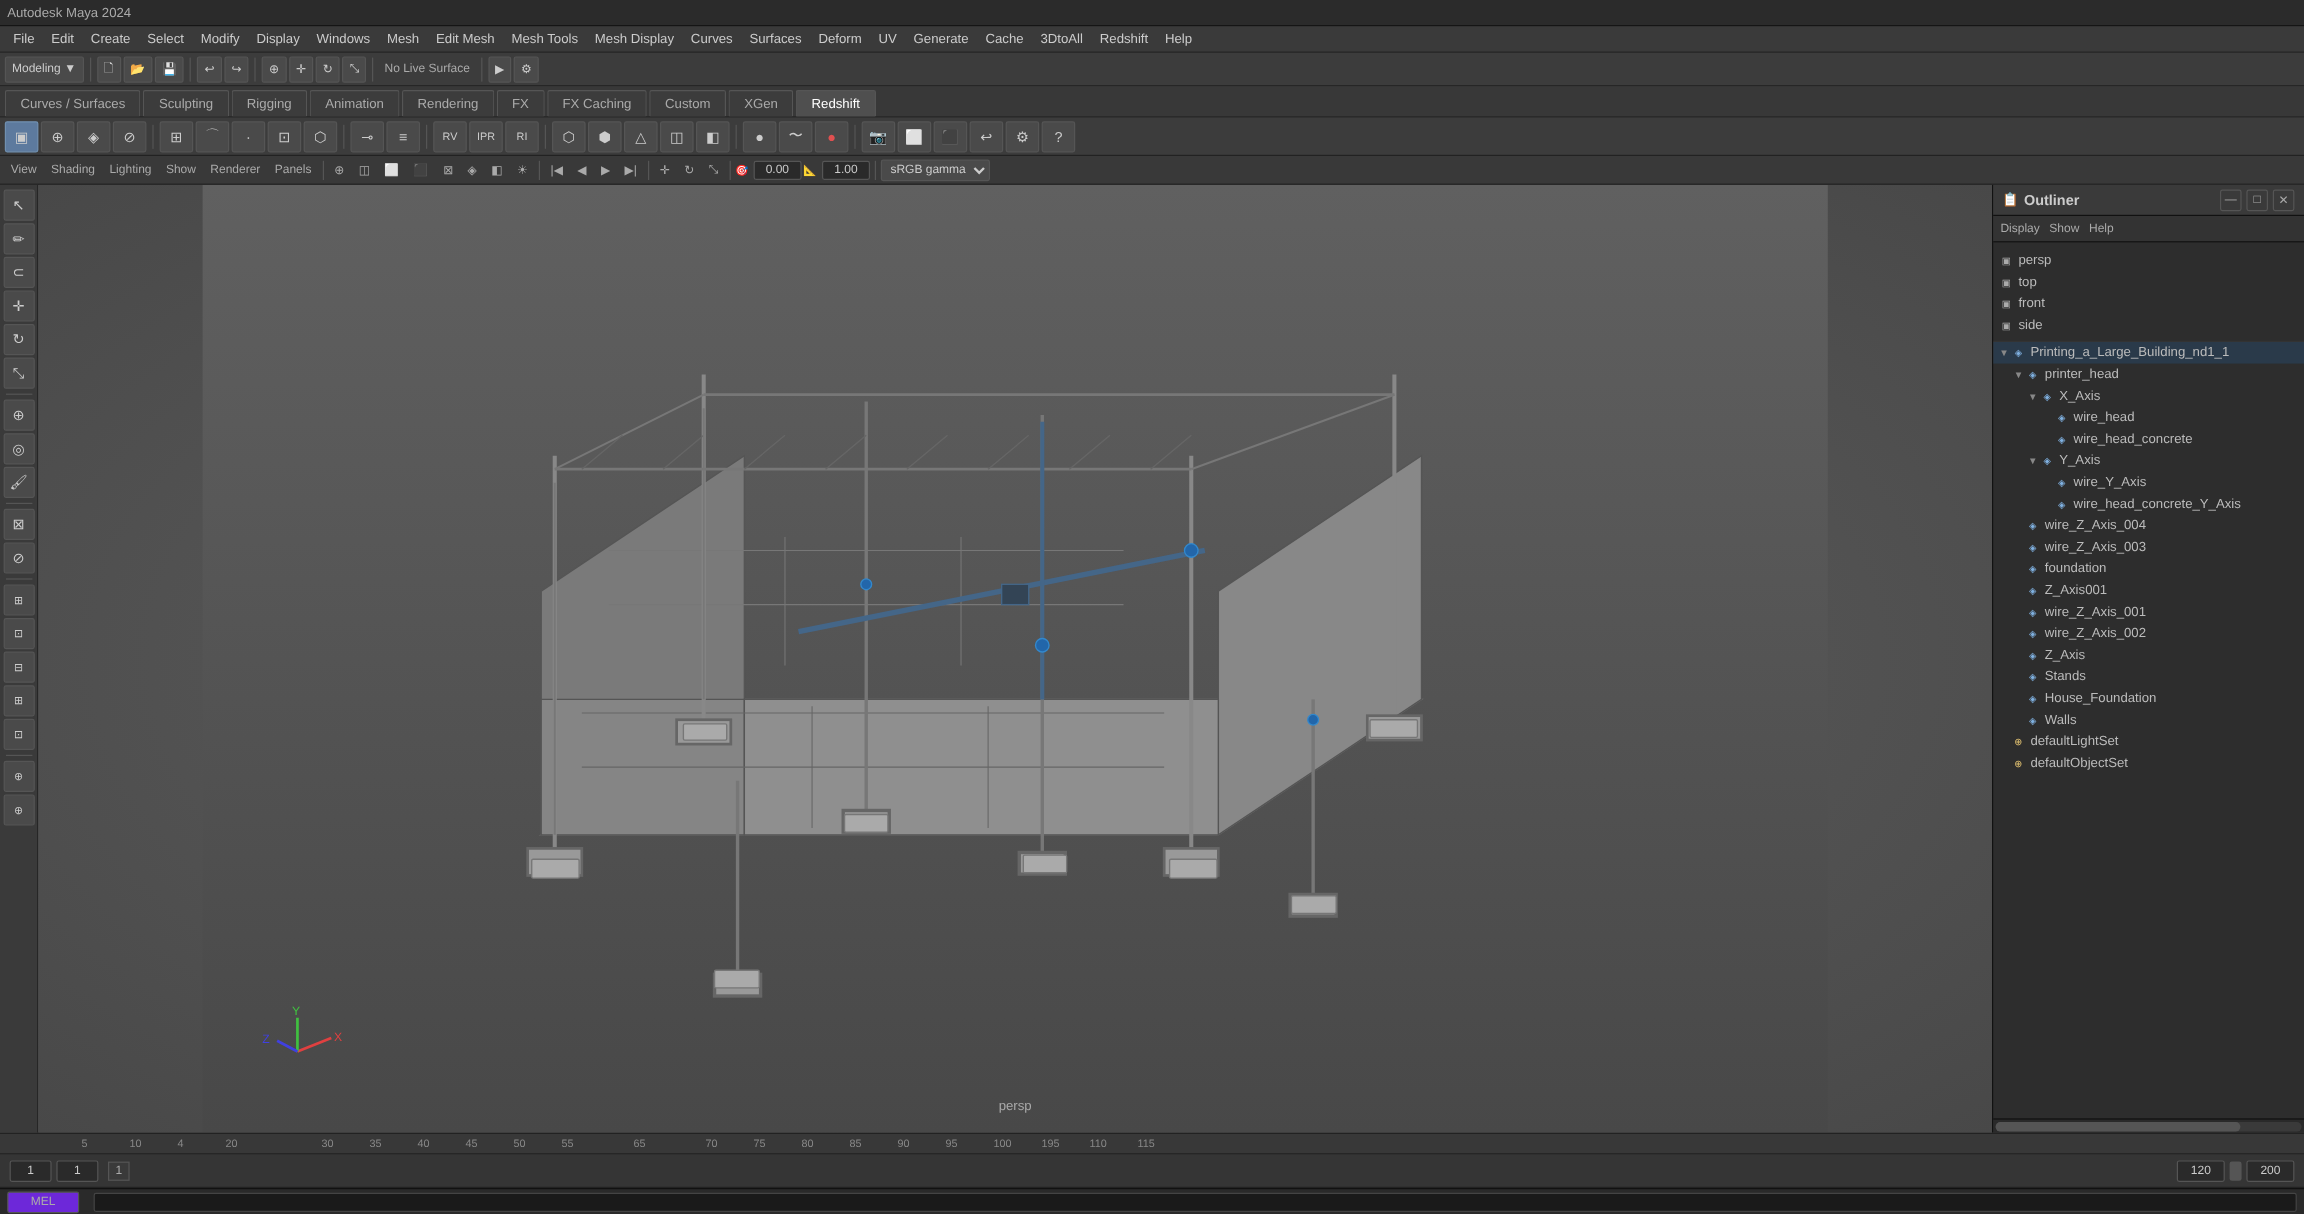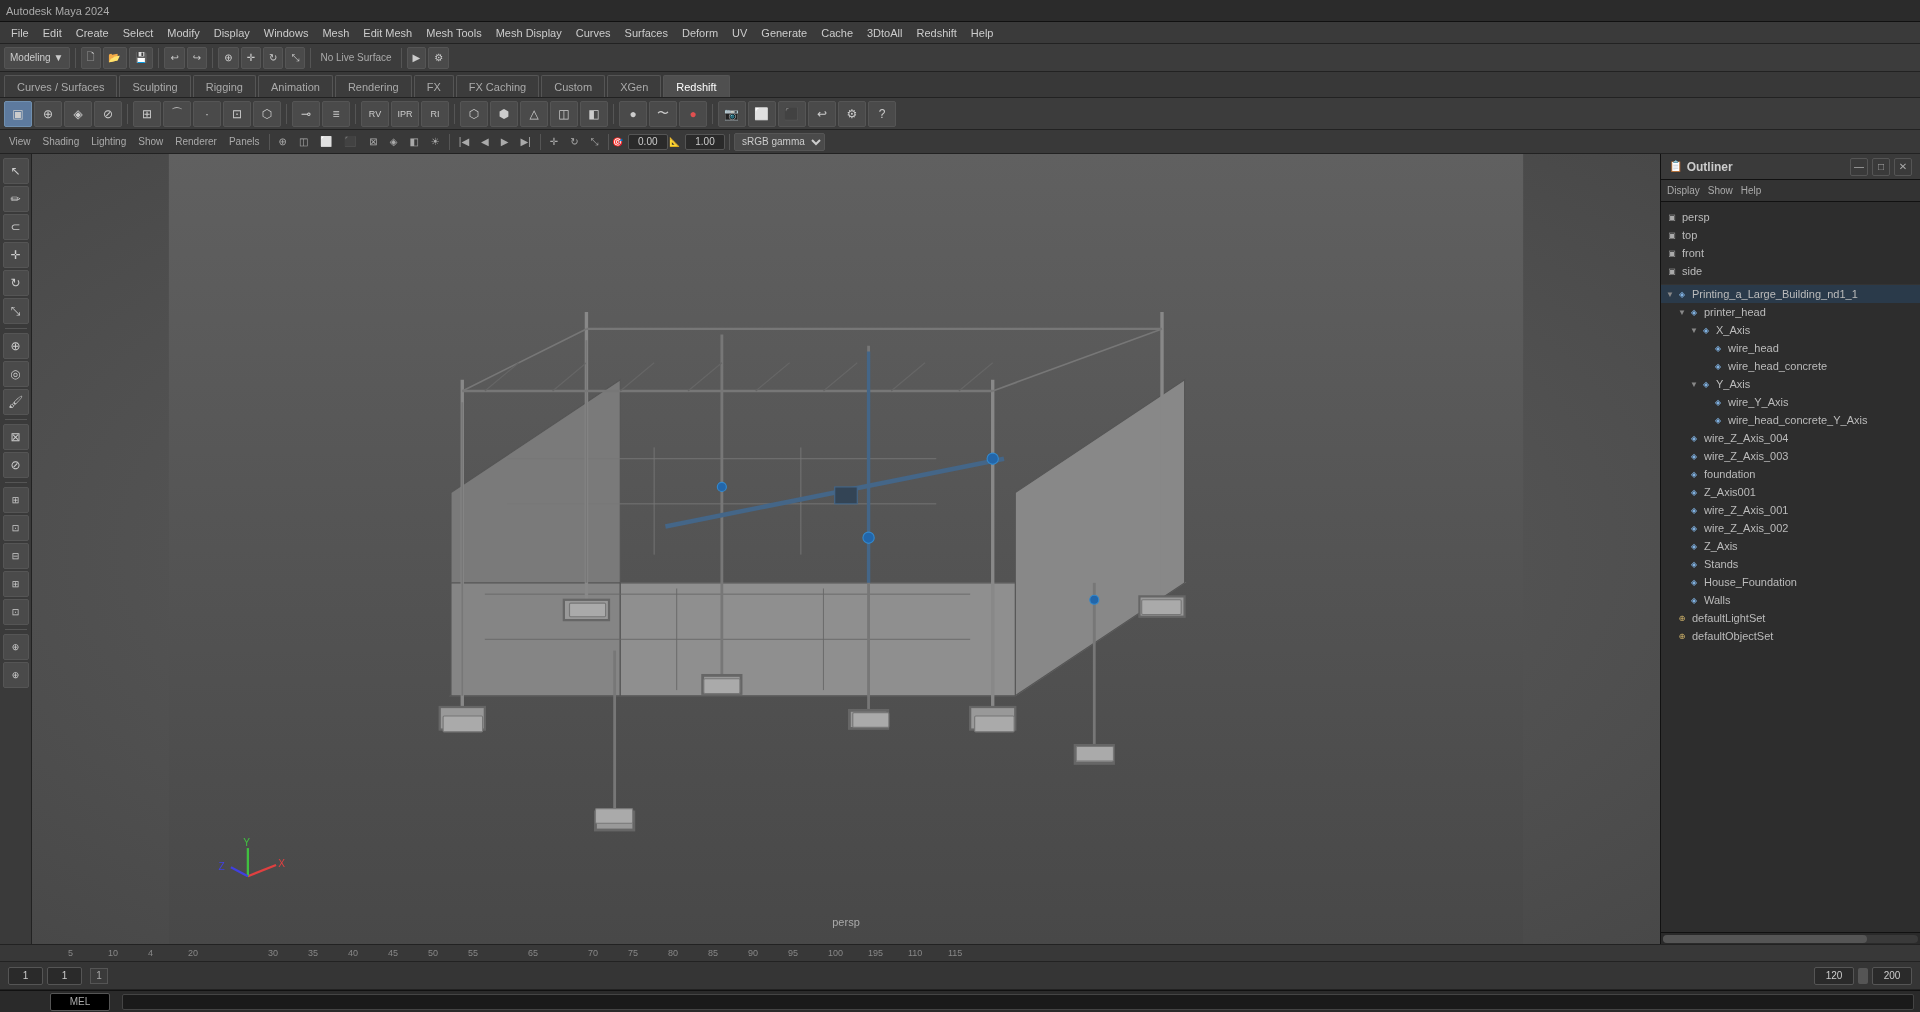--- a/index.html
+++ b/index.html
@@ -65,21 +65,21 @@
     .mesh-icon { color: #7fb0e0; font-size: 8px; }
     .light-icon { color: #e0c070; font-size: 8px; }
     #timeline-ruler { height: 18px; background: #383838; border-bottom: 1px solid #222; display: flex; align-items: center; padding: 0 8px; overflow: hidden; position: relative; }
     #timeline-ticks { display: flex; align-items: center; width: 100%; position: relative; }
     .tick-label { font-size: 9px; color: #888; position: absolute; }
     #timeline-controls { height: 28px; background: #353535; display: flex; align-items: center; padding: 0 8px; gap: 4px; border-bottom: 1px solid #222; }
     .tl-input { width: 35px; height: 18px; background: #2a2a2a; border: 1px solid #555; color: #ccc; font-size: 10px; text-align: center; border-radius: 2px; }
 
     
     #bottom-bar { height: 20px; background: #2a2a2a; border-top: 1px solid #111; display: flex; align-items: center; padding: 0 8px; }
-    #mel-tab { width: 60px; height: 18px; background: #000000; border: 1px solid #555; color: #aaa; font-size: 10px; display: flex; align-items: center; justify-content: center; cursor: pointer; margin-right: 8px; border-radius: 2px; margin-left: 44px; }
+    #mel-tab { width: 60px; height: 18px; background: #6d28d9; border: 1px solid #555; color: #aaa; font-size: 10px; display: flex; align-items: center; justify-content: center; cursor: pointer; margin-right: 8px; border-radius: 2px; }
     #mel-input { flex: 1; height: 16px; background: #1a1a1a; border: 1px solid #444; color: #ccc; font-size: 10px; padding: 0 4px; border-radius: 2px; }
     #status-bar { height: 22px; background: #2a2a2a; border-top: 1px solid #111; padding: 0 8px; display: flex; align-items: center; }
     #status-text { font-size: 10px; color: #888; }
 
     
     #camera-list { padding: 4px 0; border-bottom: 1px solid #333; }
 
     
     #outliner-tree::-webkit-scrollbar { width: 8px; }
     #outliner-tree::-webkit-scrollbar-track { background: #2a2a2a; }

